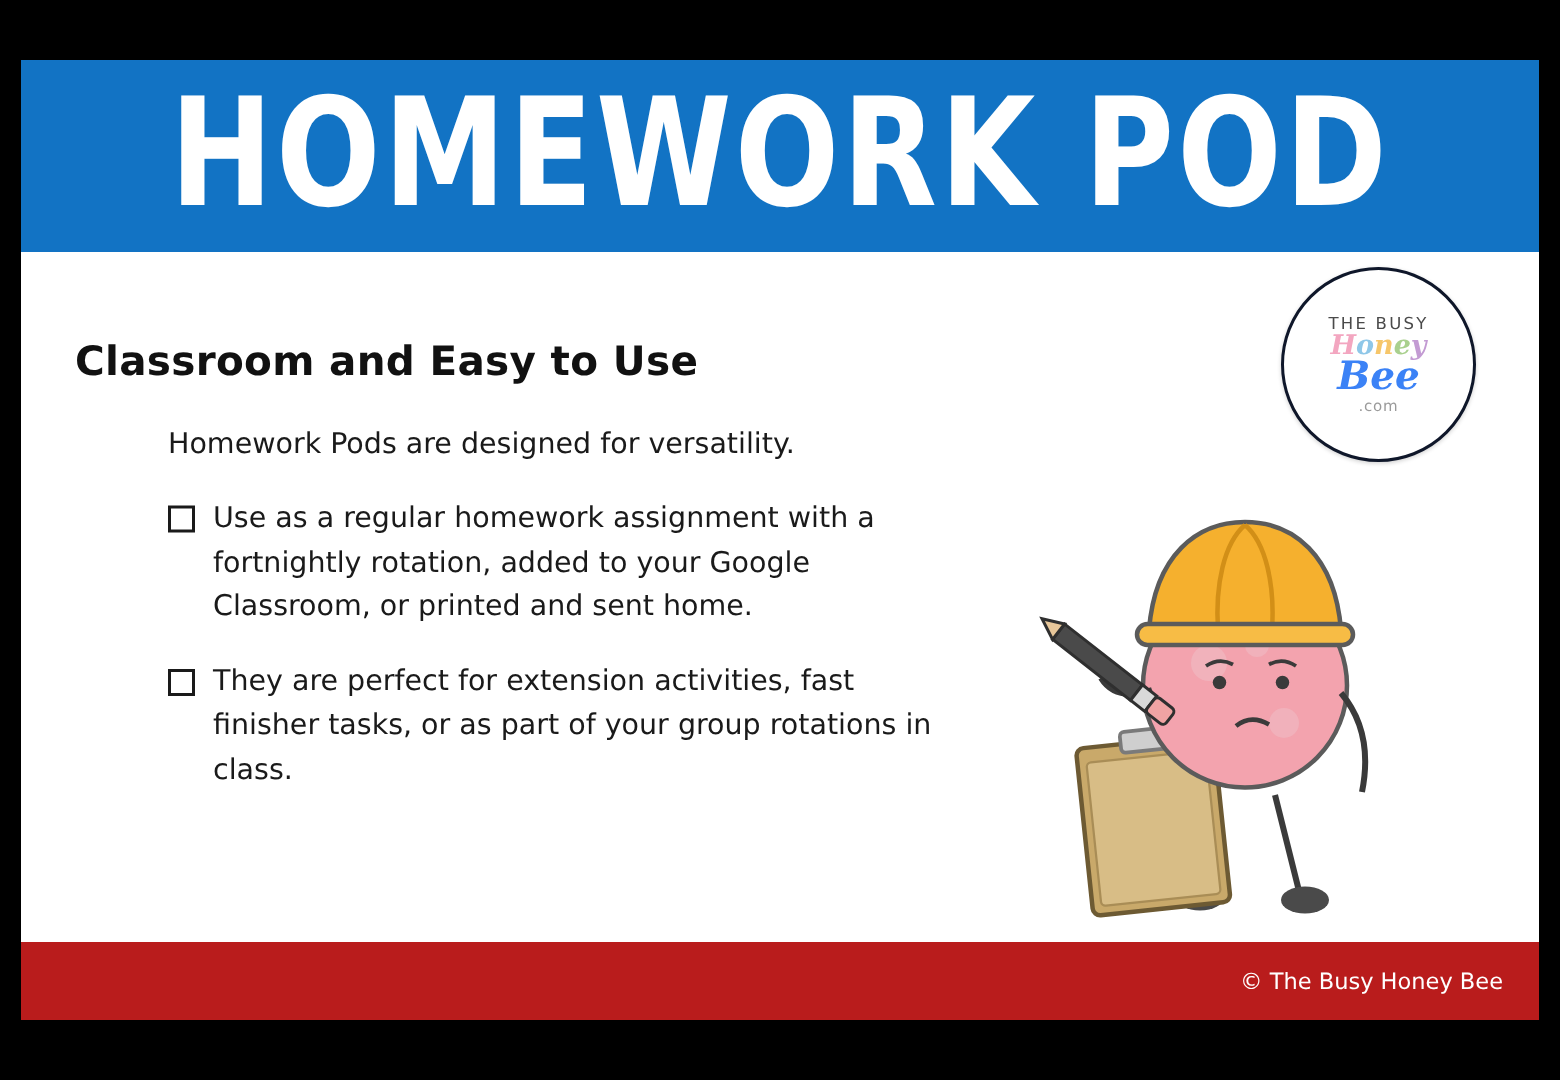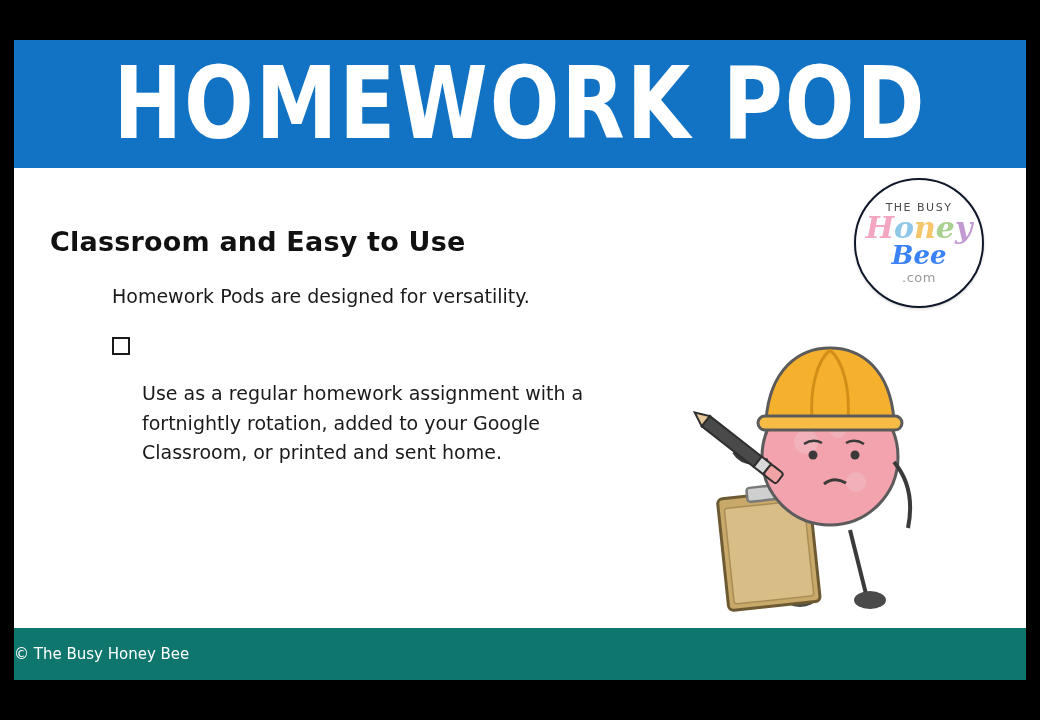--- a/index.html
+++ b/index.html
@@ -72,24 +72,24 @@
     line-height: 1;
     white-space: nowrap;
     transform: scaleY(1.22) scaleX(1.0);
   }
   .footer-band {
     position: absolute;
     left: 14px;
     right: 14px;
     bottom: 20px;
     height: 52px;
-    background: #0f766e;
+    background: #b91c1c;
     display: flex;
     align-items: center;
-    justify-content: flex-start;
+    justify-content: flex-end;
     padding-right: 24px;
     box-sizing: border-box;
   }
   .footer-text {
     color: #ffffff;
     font-size: 15px;
     font-family: "DejaVu Sans", sans-serif;
   }
 
   .body-area {
@@ -134,21 +134,20 @@
     flex: 0 0 auto;
     width: 14px;
     height: 14px;
     border: 2px solid #1a1a1a;
     margin-right: 12px;
     margin-top: 6px;
     background: #ffffff;
   }
   .bullet-text {
     flex: 1 1 auto;
-    margin-top: 48px;
   }
   .closing {
     margin: 4px 0 0 0;
   }
 
   
   .logo {
     position: absolute;
     right: 42px;
     top: 10px;
@@ -165,42 +164,42 @@
     overflow: hidden;
   }
   .logo-top {
     font-size: 11px;
     letter-spacing: 1.5px;
     color: #4a4a4a;
     font-family: "DejaVu Sans", sans-serif;
     margin-bottom: 0px;
   }
   .logo-main {
-    font-size: 30px;
+    font-size: 18px;
     font-family: "DejaVu Serif", serif;
     font-style: italic;
     font-weight: bold;
     line-height: 0.95;
     text-align: center;
   }
   .logo-main .c1 { color: #f3a6c0; }
   .logo-main .c2 { color: #8fc7e8; }
   .logo-main .c3 { color: #f6c66a; }
   .logo-main .c4 { color: #a9d08e; }
   .logo-main .c5 { color: #c39bd3; }
   .logo-sub {
     font-size: 26px;
     font-family: "DejaVu Serif", serif;
     font-style: italic;
     font-weight: bold;
     color: #3b82f6;
     line-height: 0.95;
   }
   .logo-tiny {
-    font-size: 13px;
+    font-size: 10px;
     color: #9a9a9a;
     margin-top: 2px;
     letter-spacing: 0.5px;
   }
 
   
   .character {
     position: absolute;
     right: 46px;
     bottom: 6px;
@@ -223,20 +222,24 @@
       <div class="subtitle">Classroom and Easy to Use</div>
 
       <div class="content">
         <p class="para">Homework Pods are designed for versatility.</p>
 
         <div class="bullet-row">
           <span class="checkbox"></span>
           <span class="bullet-text">Use as a regular homework assignment with a fortnightly rotation, added to your Google Classroom, or printed and sent home.</span>
         </div>
 
+        <div class="bullet-row">
+          <span class="checkbox"></span>
+          <span class="bullet-text">They are perfect for extension activities, fast finisher tasks, or as part of your group rotations in class.</span>
+        </div>
 
       </div>
 
       <div class="logo">
         <div class="logo-top">THE BUSY</div>
         <div class="logo-main"><span class="c1">H</span><span class="c2">o</span><span class="c3">n</span><span class="c4">e</span><span class="c5">y</span></div>
         <div class="logo-sub">Bee</div>
         <div class="logo-tiny">.com</div>
       </div>
 

